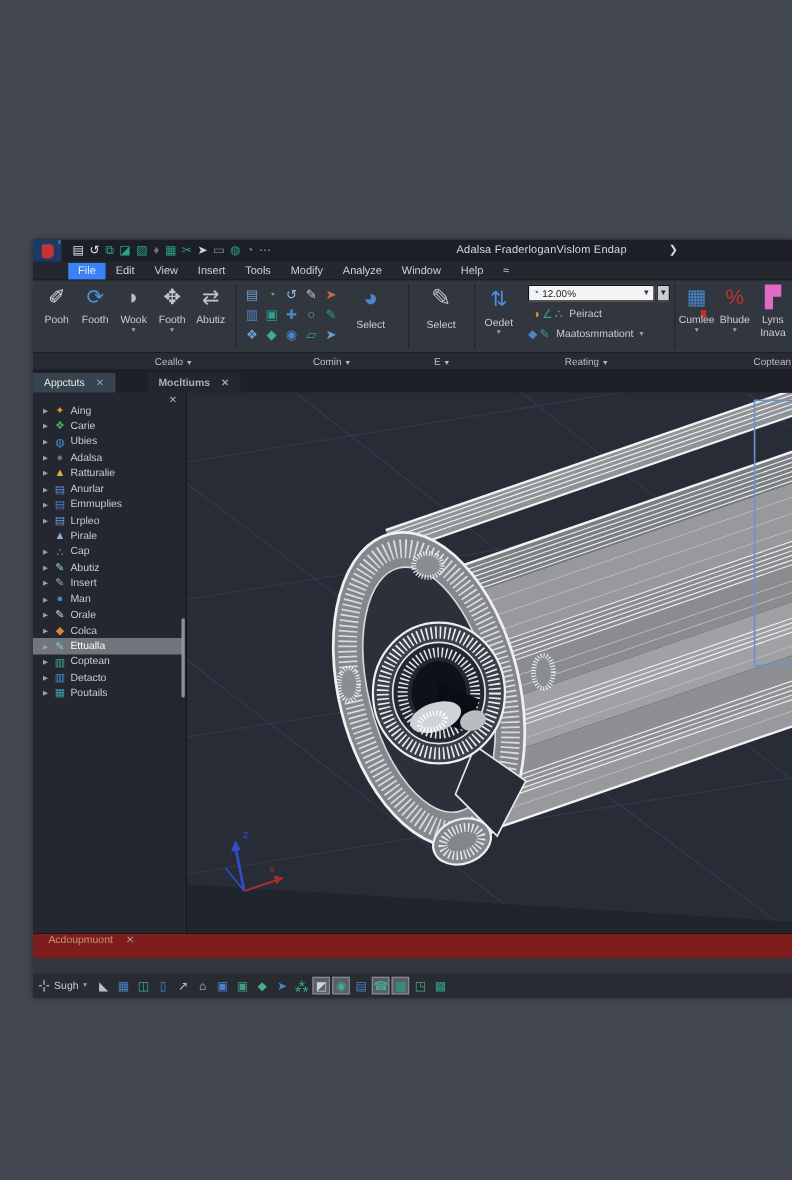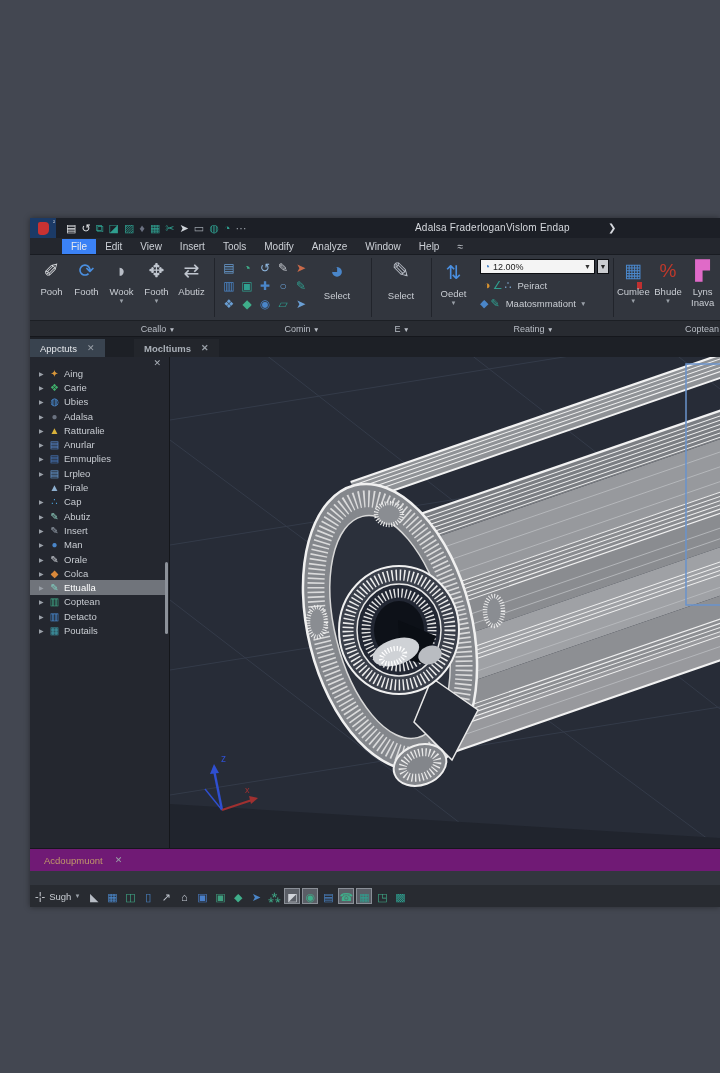--- a/index.html
+++ b/index.html
@@ -74,22 +74,22 @@
   .titem .arr { width:9px; font-size:6px; color:#9aa0a8; }
   .titem .tic { width:13px; font-size:10px; text-align:center; }
   .titem .tlb { font-size:9.5px; padding-left:3px; }
   .titem.selected { background:#70747b; }
   .titem.selected .tlb { color:#fff; }
   .vscroll { position:absolute; right:1px; top:205px; width:3px; height:72px; background:#8d929a; border-radius:2px; }
 
   .viewport { position:absolute; left:140px; top:0; width:550px; height:491px; background:#272c37; overflow:hidden; }
 
   
-  .btabs { position:absolute; left:0; top:630px; width:100%; height:23px; background:#701a75;
-           border-top:1px solid #15171c; display:flex; align-items:center; gap:12px; padding-left:14px; }
+  .btabs { position:absolute; left:0; top:630px; width:100%; height:23px; background:#7f1d1d;
+           border-top:1px solid #15171c; display:flex; align-items:flex-start; gap:12px; padding-left:14px; }
   .btabs .blb { color:#c0996a; font-size:9.5px; }
   .btabs .x { color:#9aa0a8; font-size:9px; }
   .cmdbar { position:absolute; left:0; top:653px; width:100%; height:14px; background:#ececec;
             border-top:1px solid #0c0e12; font-family:"DejaVu Sans Mono", monospace;
             font-size:9px; color:#1c1c1c; line-height:13px; padding-left:7px; }
   .statusbar { position:absolute; left:0; top:667px; width:100%; height:22px; background:#282b31;
                display:flex; align-items:center; padding-left:5px; gap:2px; }
   .statusbar .cross { color:#d0d4da; font-size:11px; margin-right:2px; }
   .statusbar .slbl { color:#c8ccd2; font-size:9.5px; margin-right:1px; }
   .statusbar .scr { color:#9aa0a8; font-size:6px; margin-right:4px; }

